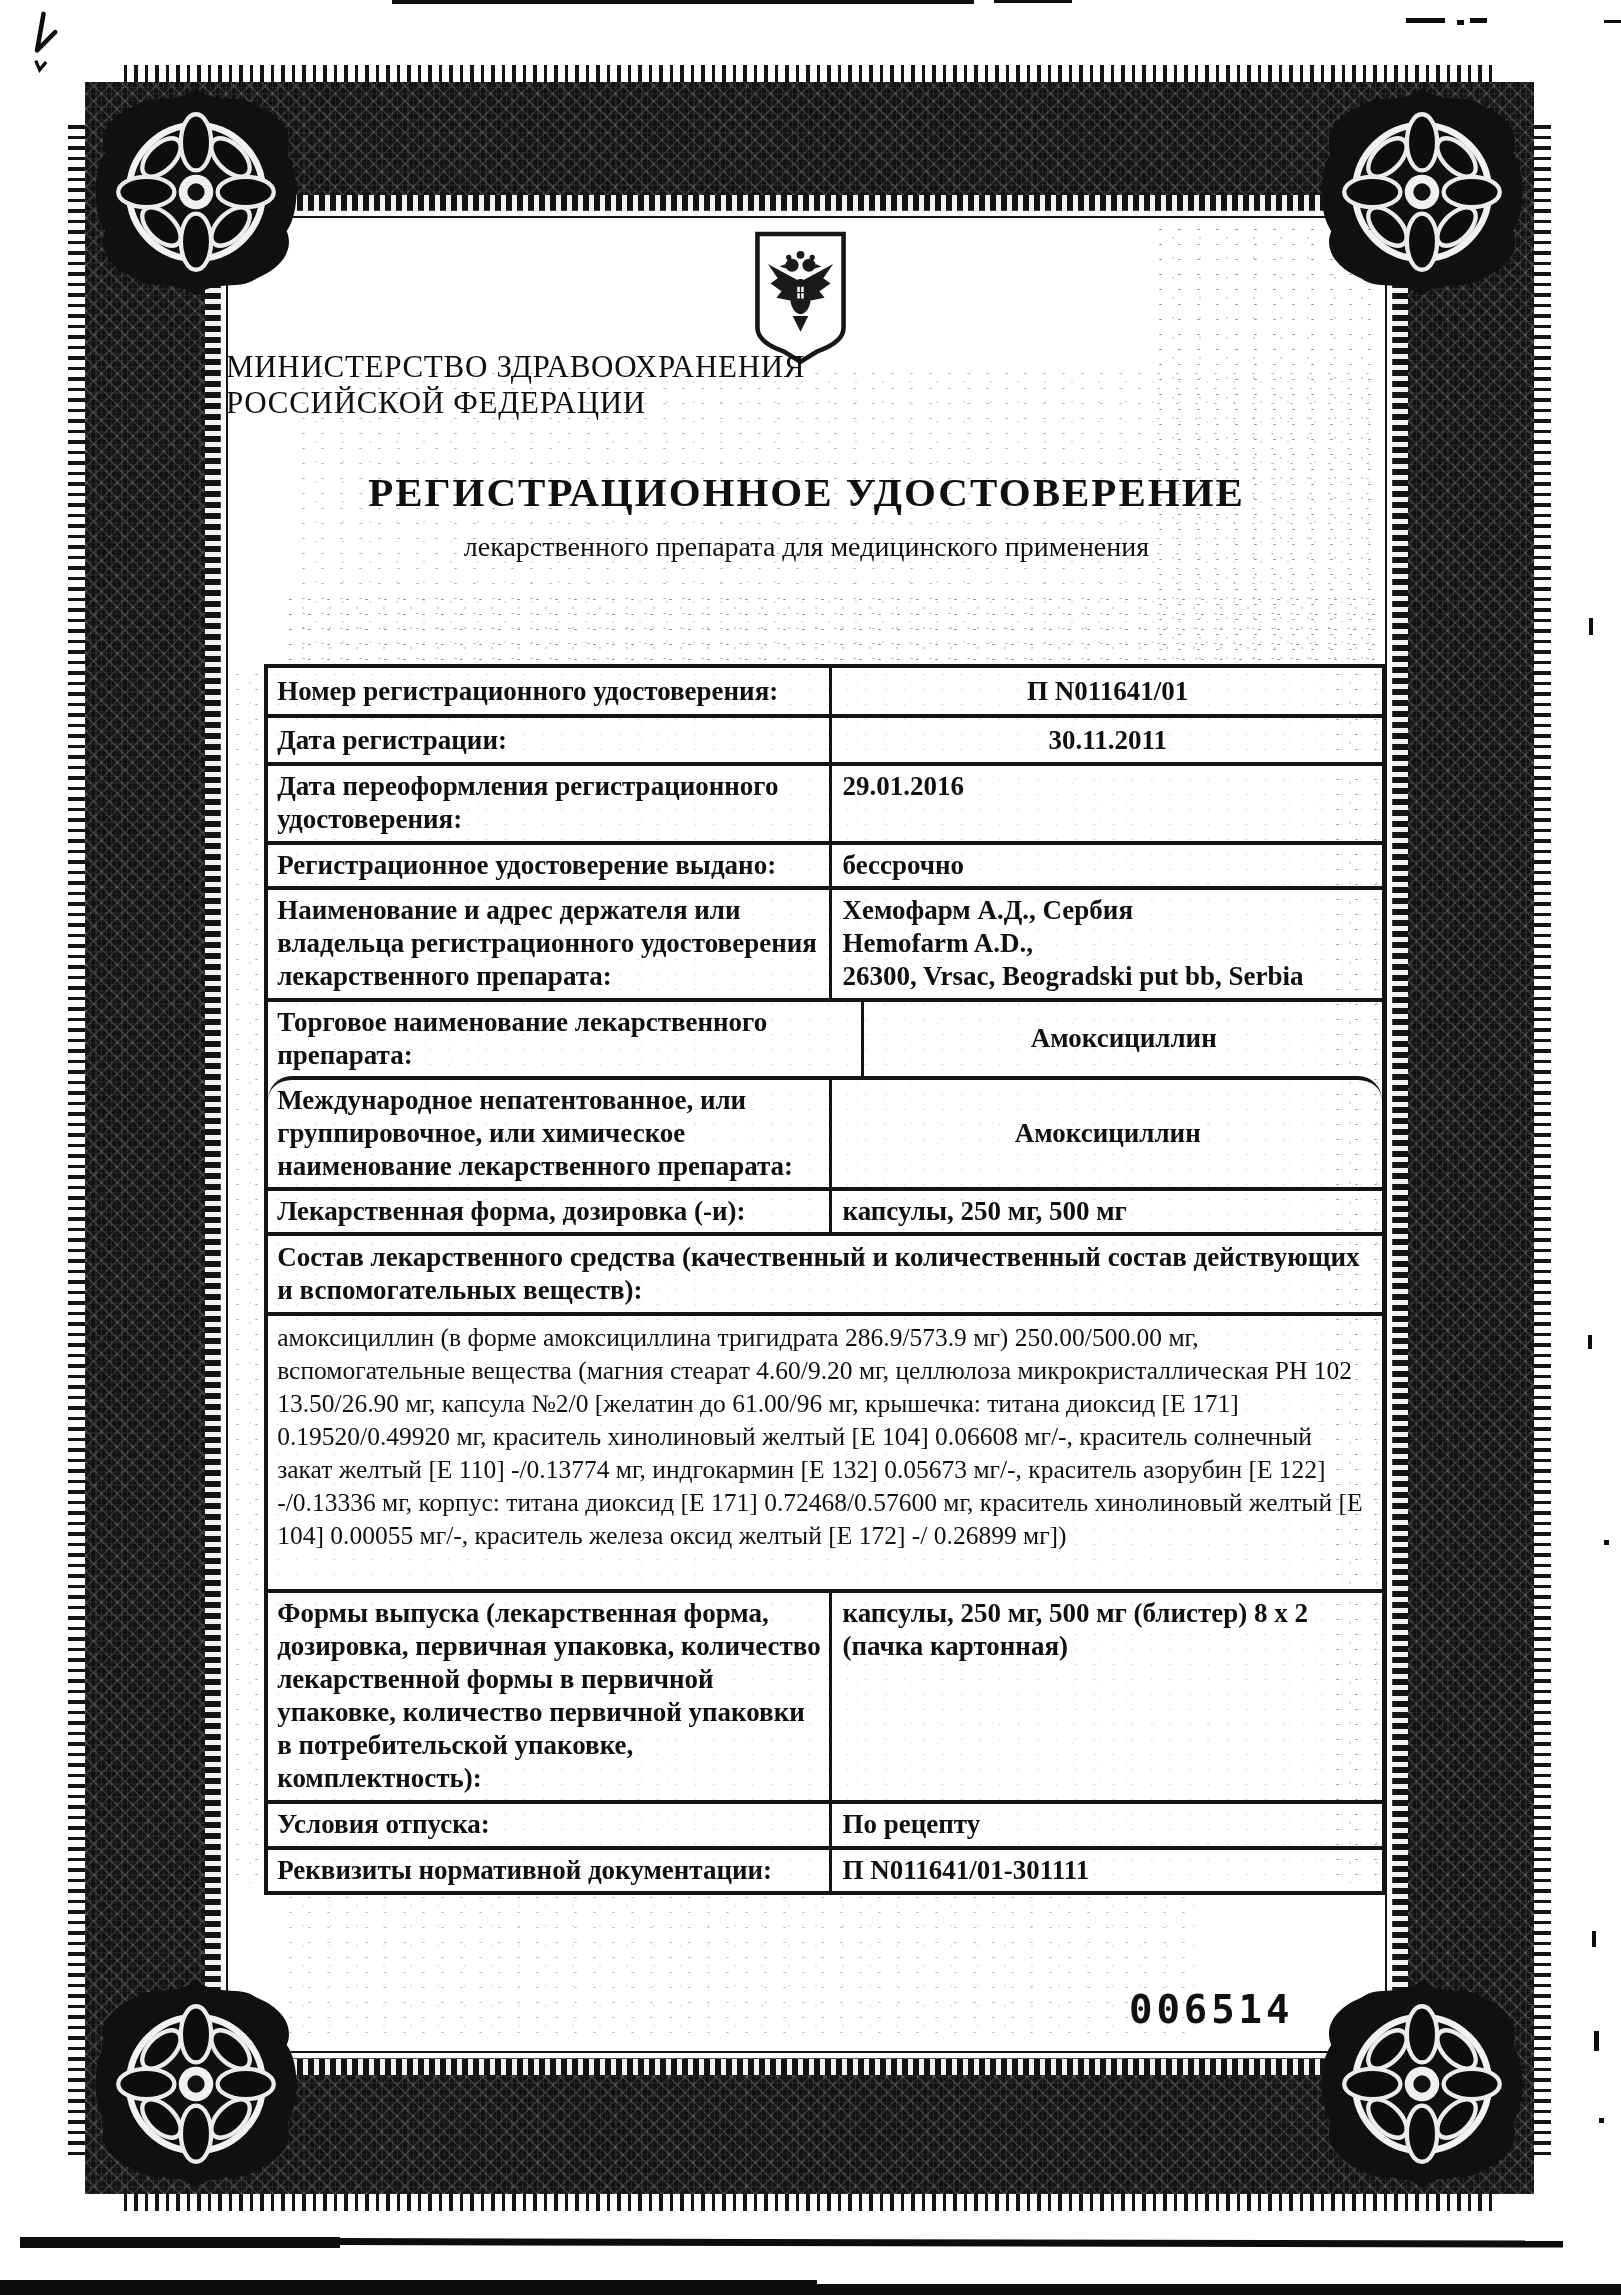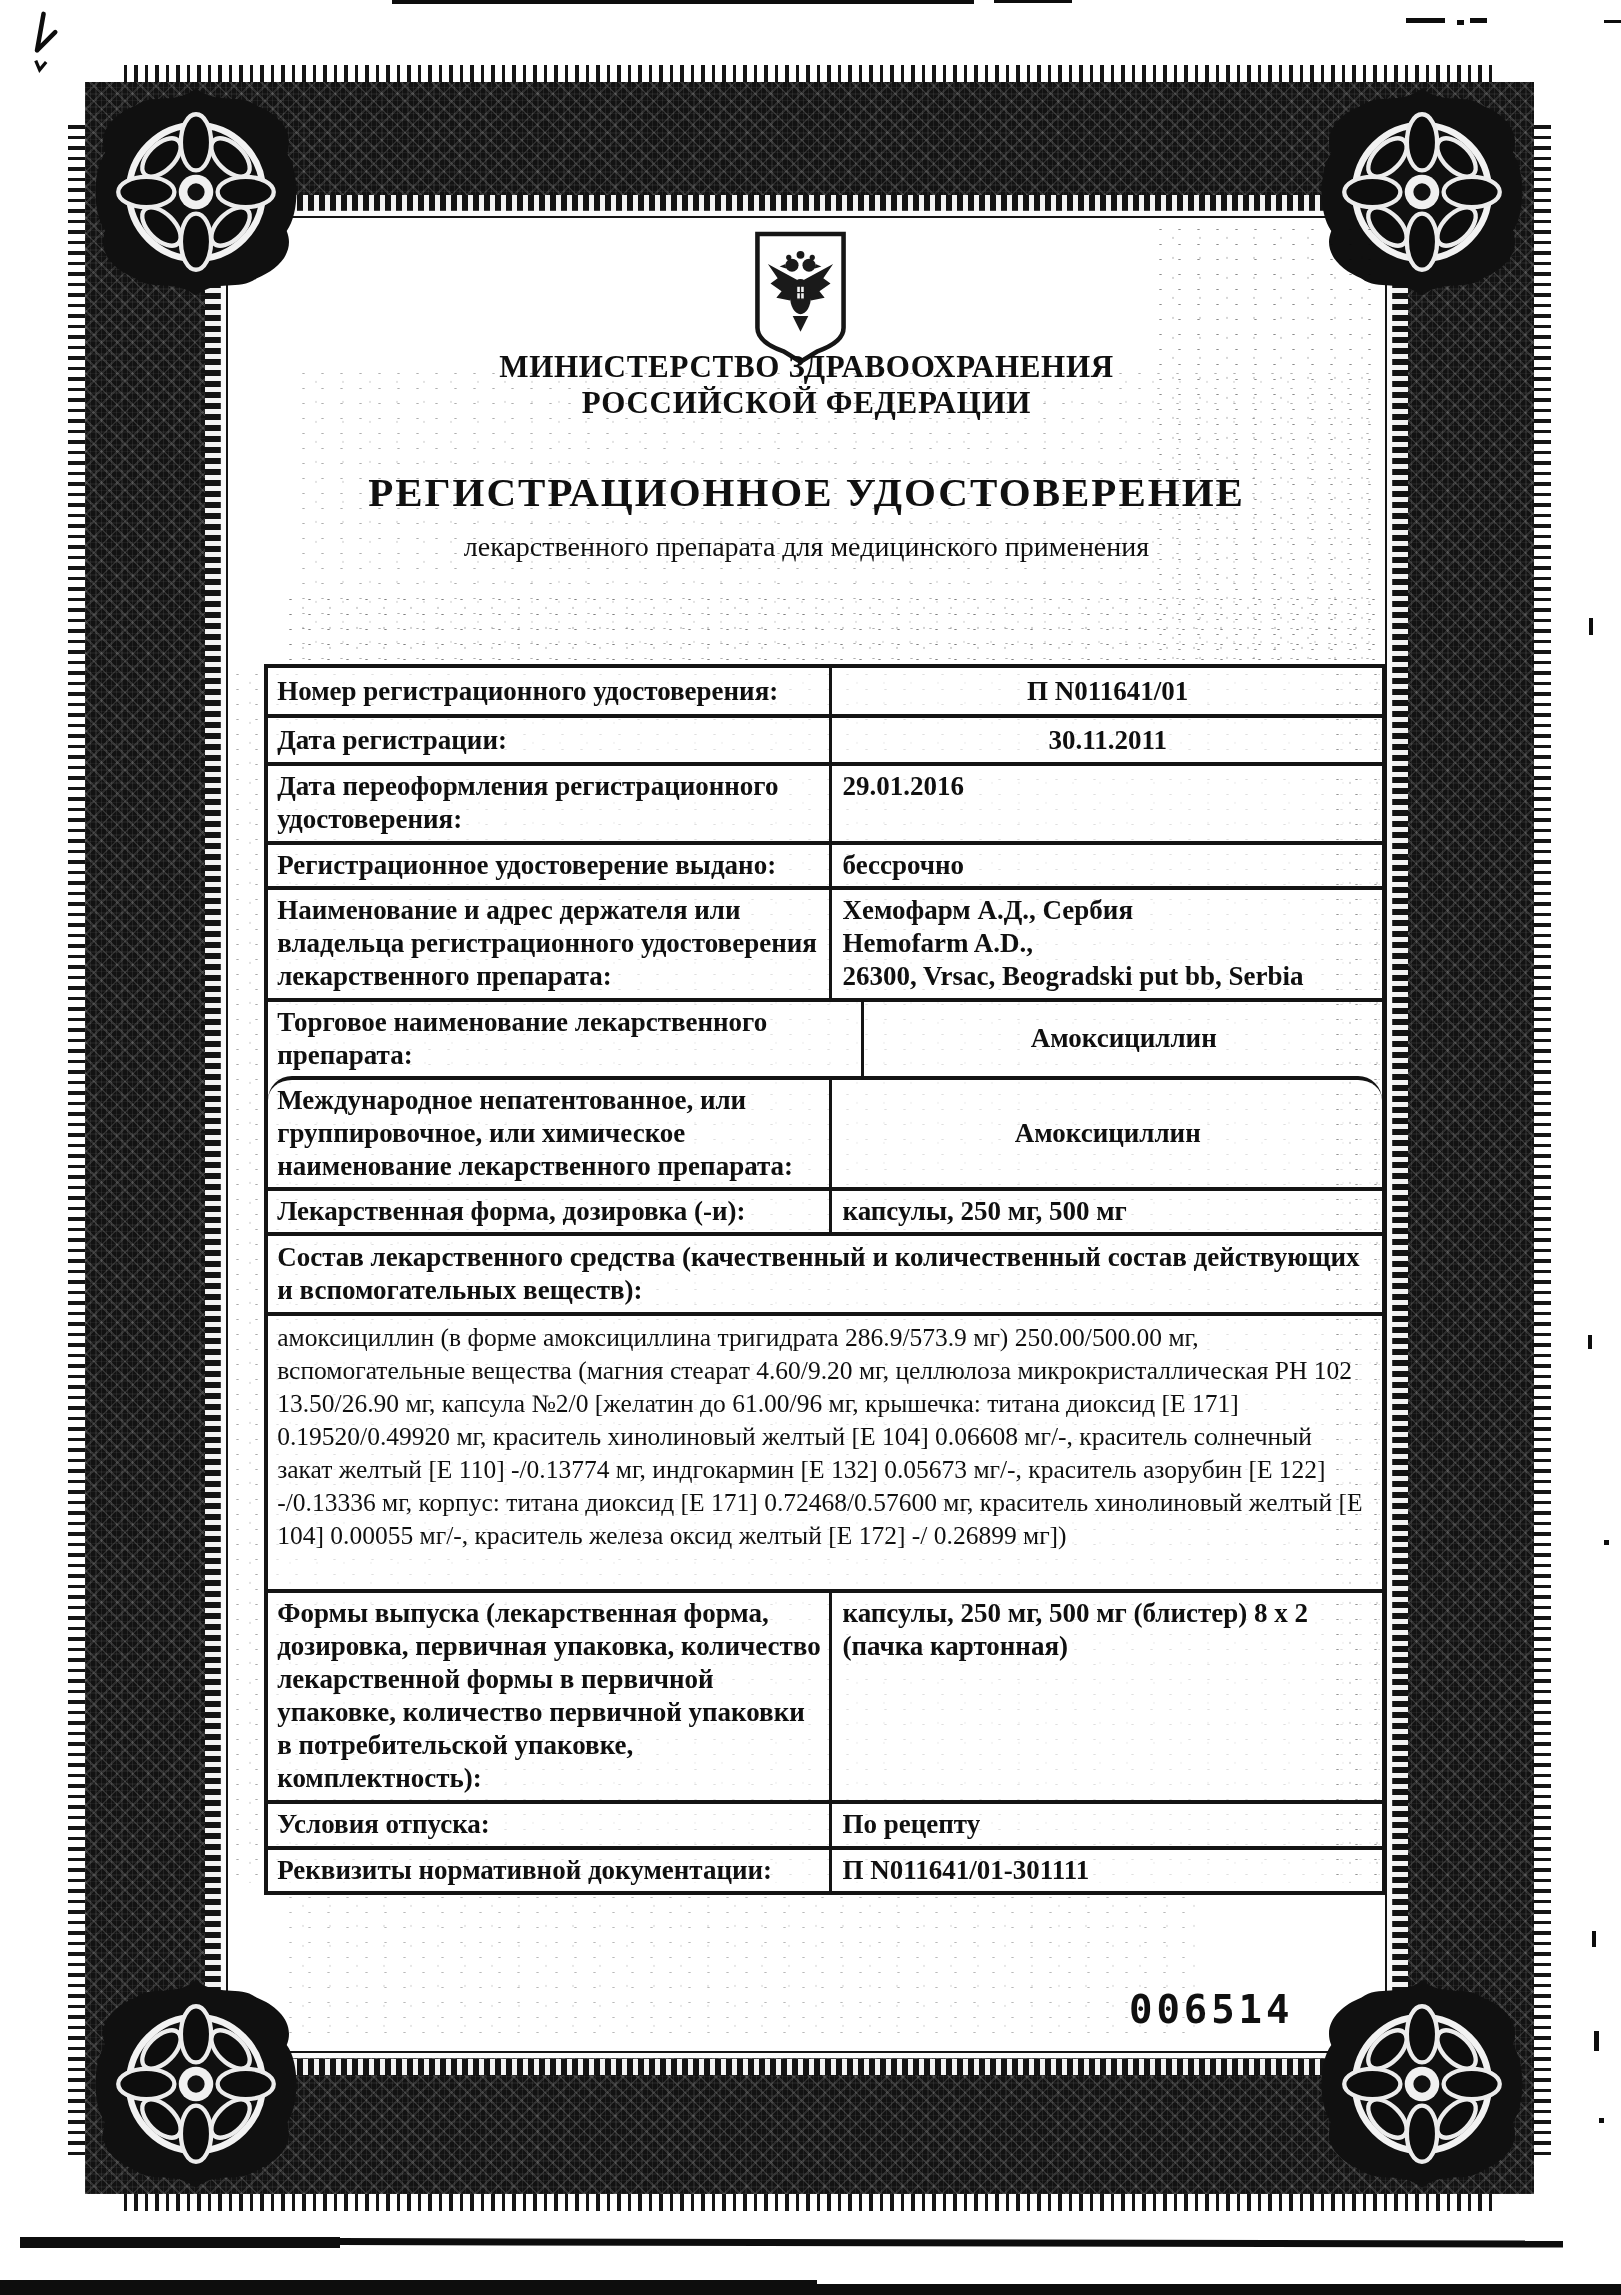--- a/index.html
+++ b/index.html
@@ -27,21 +27,21 @@
   .fringe-v{position:absolute;width:17px;top:39px;bottom:39px;
       background:repeating-linear-gradient(0deg,#141414 0 3.3px,transparent 3.3px 10.5px);}
   .fh-t{top:-17px;} .fh-b{bottom:-17px;} .fv-l{left:-17px;} .fv-r{right:-17px;}
   .medallion{position:absolute;width:216px;height:216px;}
   .med-tl{left:3.3px;top:2px;} .med-tr{left:1229px;top:2px;}
   .med-bl{left:3.3px;top:1894px;} .med-br{left:1229px;top:1894px;}
 
   
   .content{position:absolute;left:0;top:0;width:100%;height:100%;z-index:3;}
   .emblem{position:absolute;left:748px;top:230px;width:105px;height:137px;}
-  .ministry{position:absolute;left:226px;width:1161px;text-align:center;font-weight:700;
+  .ministry{position:absolute;left:226px;width:1161px;text-align:left;font-weight:400;
       font-size:31px;line-height:36px;letter-spacing:0.7px;}
   .m1{top:349px;} .m2{top:385px;}
   .doc-title{position:absolute;left:226px;top:468px;width:1161px;text-align:center;
       font-weight:bold;font-size:41px;letter-spacing:2px;}
   .doc-subtitle{position:absolute;left:226px;top:531px;width:1161px;text-align:center;font-size:28px;}
 
   
   .tbl{position:absolute;left:264px;top:664px;width:1122px;border:4.6px solid #141414;box-sizing:border-box;
        font-size:27px;line-height:33px;}
   .trow{display:flex;border-top:4.6px solid #141414;box-sizing:border-box;align-items:center;}

